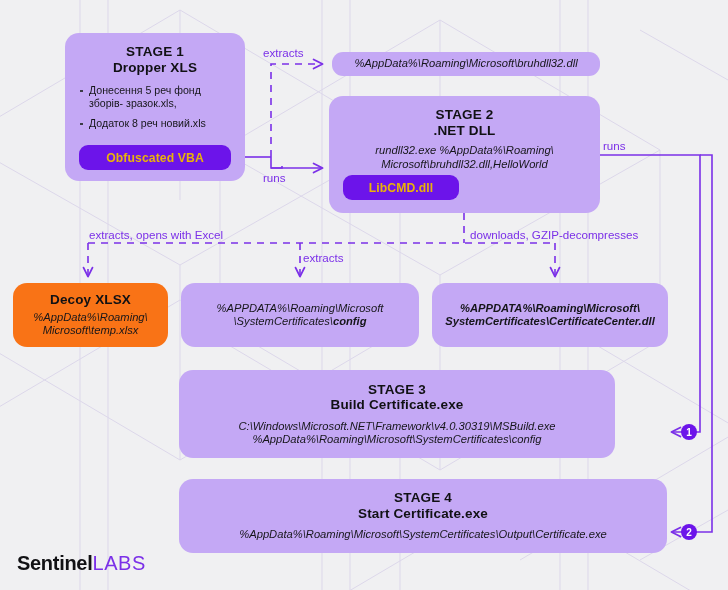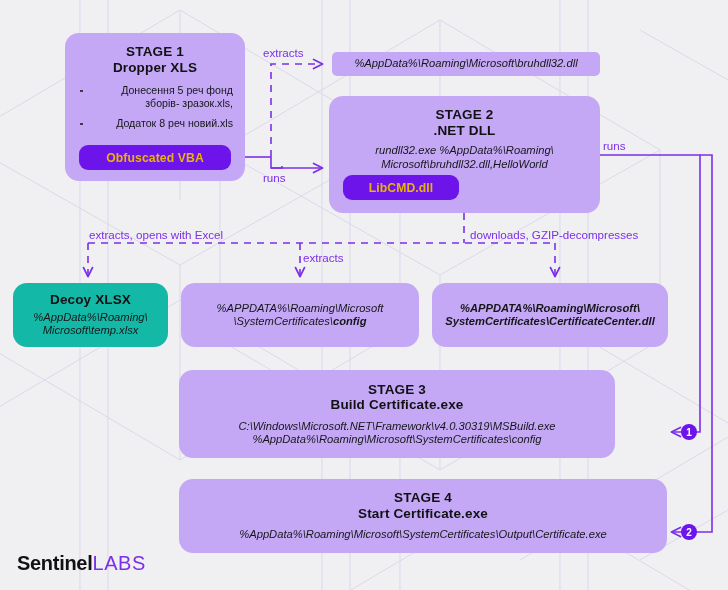--- a/index.html
+++ b/index.html
@@ -31,21 +31,21 @@
     z-index: 10;
     border-radius: 14px;
     background: #c4a8f5;
     display: flex;
     flex-direction: column;
     align-items: center;
     justify-content: center;
     text-align: center;
     color: #111114;
   }
-  .node.light { background: #14b8a6; }
+  .node.light { background: #f97316; }
 
   .stage-title {
     font-weight: bold;
     font-size: 13.5px;
     line-height: 15.5px;
     letter-spacing: 0.15px;
     color: #111114;
   }
   .path-text {
     font-style: italic;
@@ -80,35 +80,34 @@
     padding: 0 12px 0 14px;
     text-align: left;
   }
   .bullet {
     position: relative;
     font-size: 10.6px;
     line-height: 13px;
     color: #16161a;
     padding-left: 10px;
     margin-bottom: 7px;
-    text-align: right;
   }
   .bullet::before {
     content: "";
     position: absolute;
     left: 1px; top: 5.5px;
     width: 2.5px; height: 2.5px;
     background: #3c3c46;
   }
   #vba-pill { position: absolute; left: 14px; top: 112px; width: 152px; height: 25px; }
 
   
   #pathbox-bruh {
     left: 332px; top: 52px; width: 268px; height: 24px;
-    border-radius: 5px;
+    border-radius: 11px;
     justify-content: center;
   }
 
   
   #stage2 {
     left: 329px; top: 96px; width: 271px; height: 117px;
     justify-content: flex-start;
     padding-top: 11px;
   }
   #stage2 .path-text { margin-top: 6px; }

